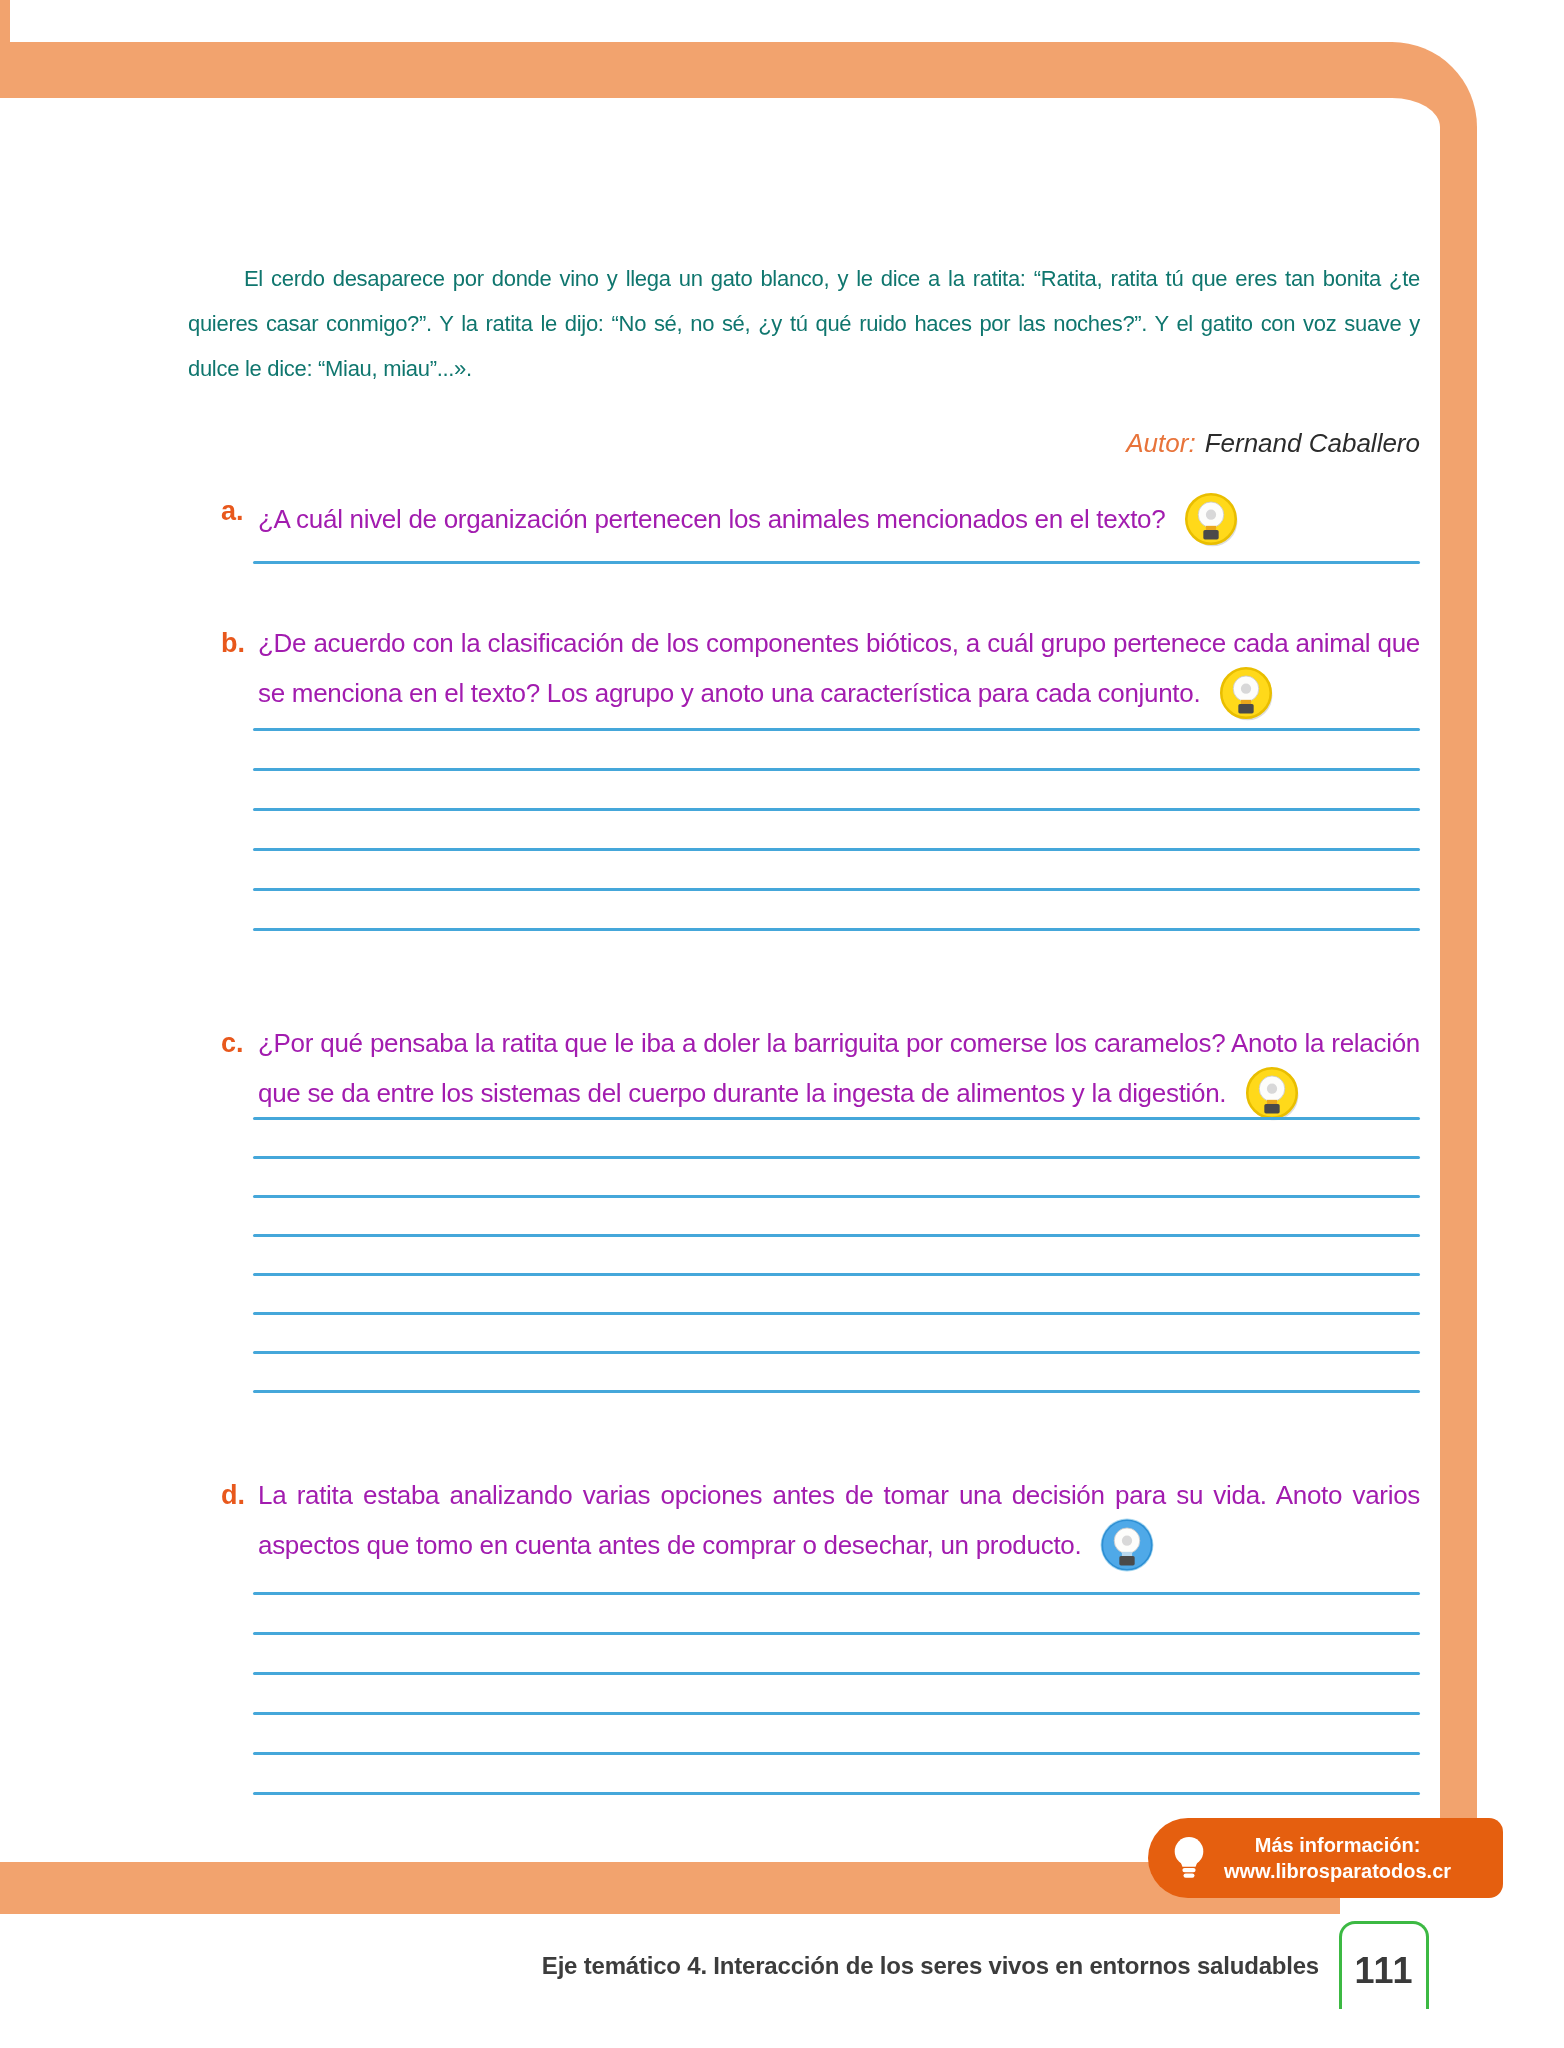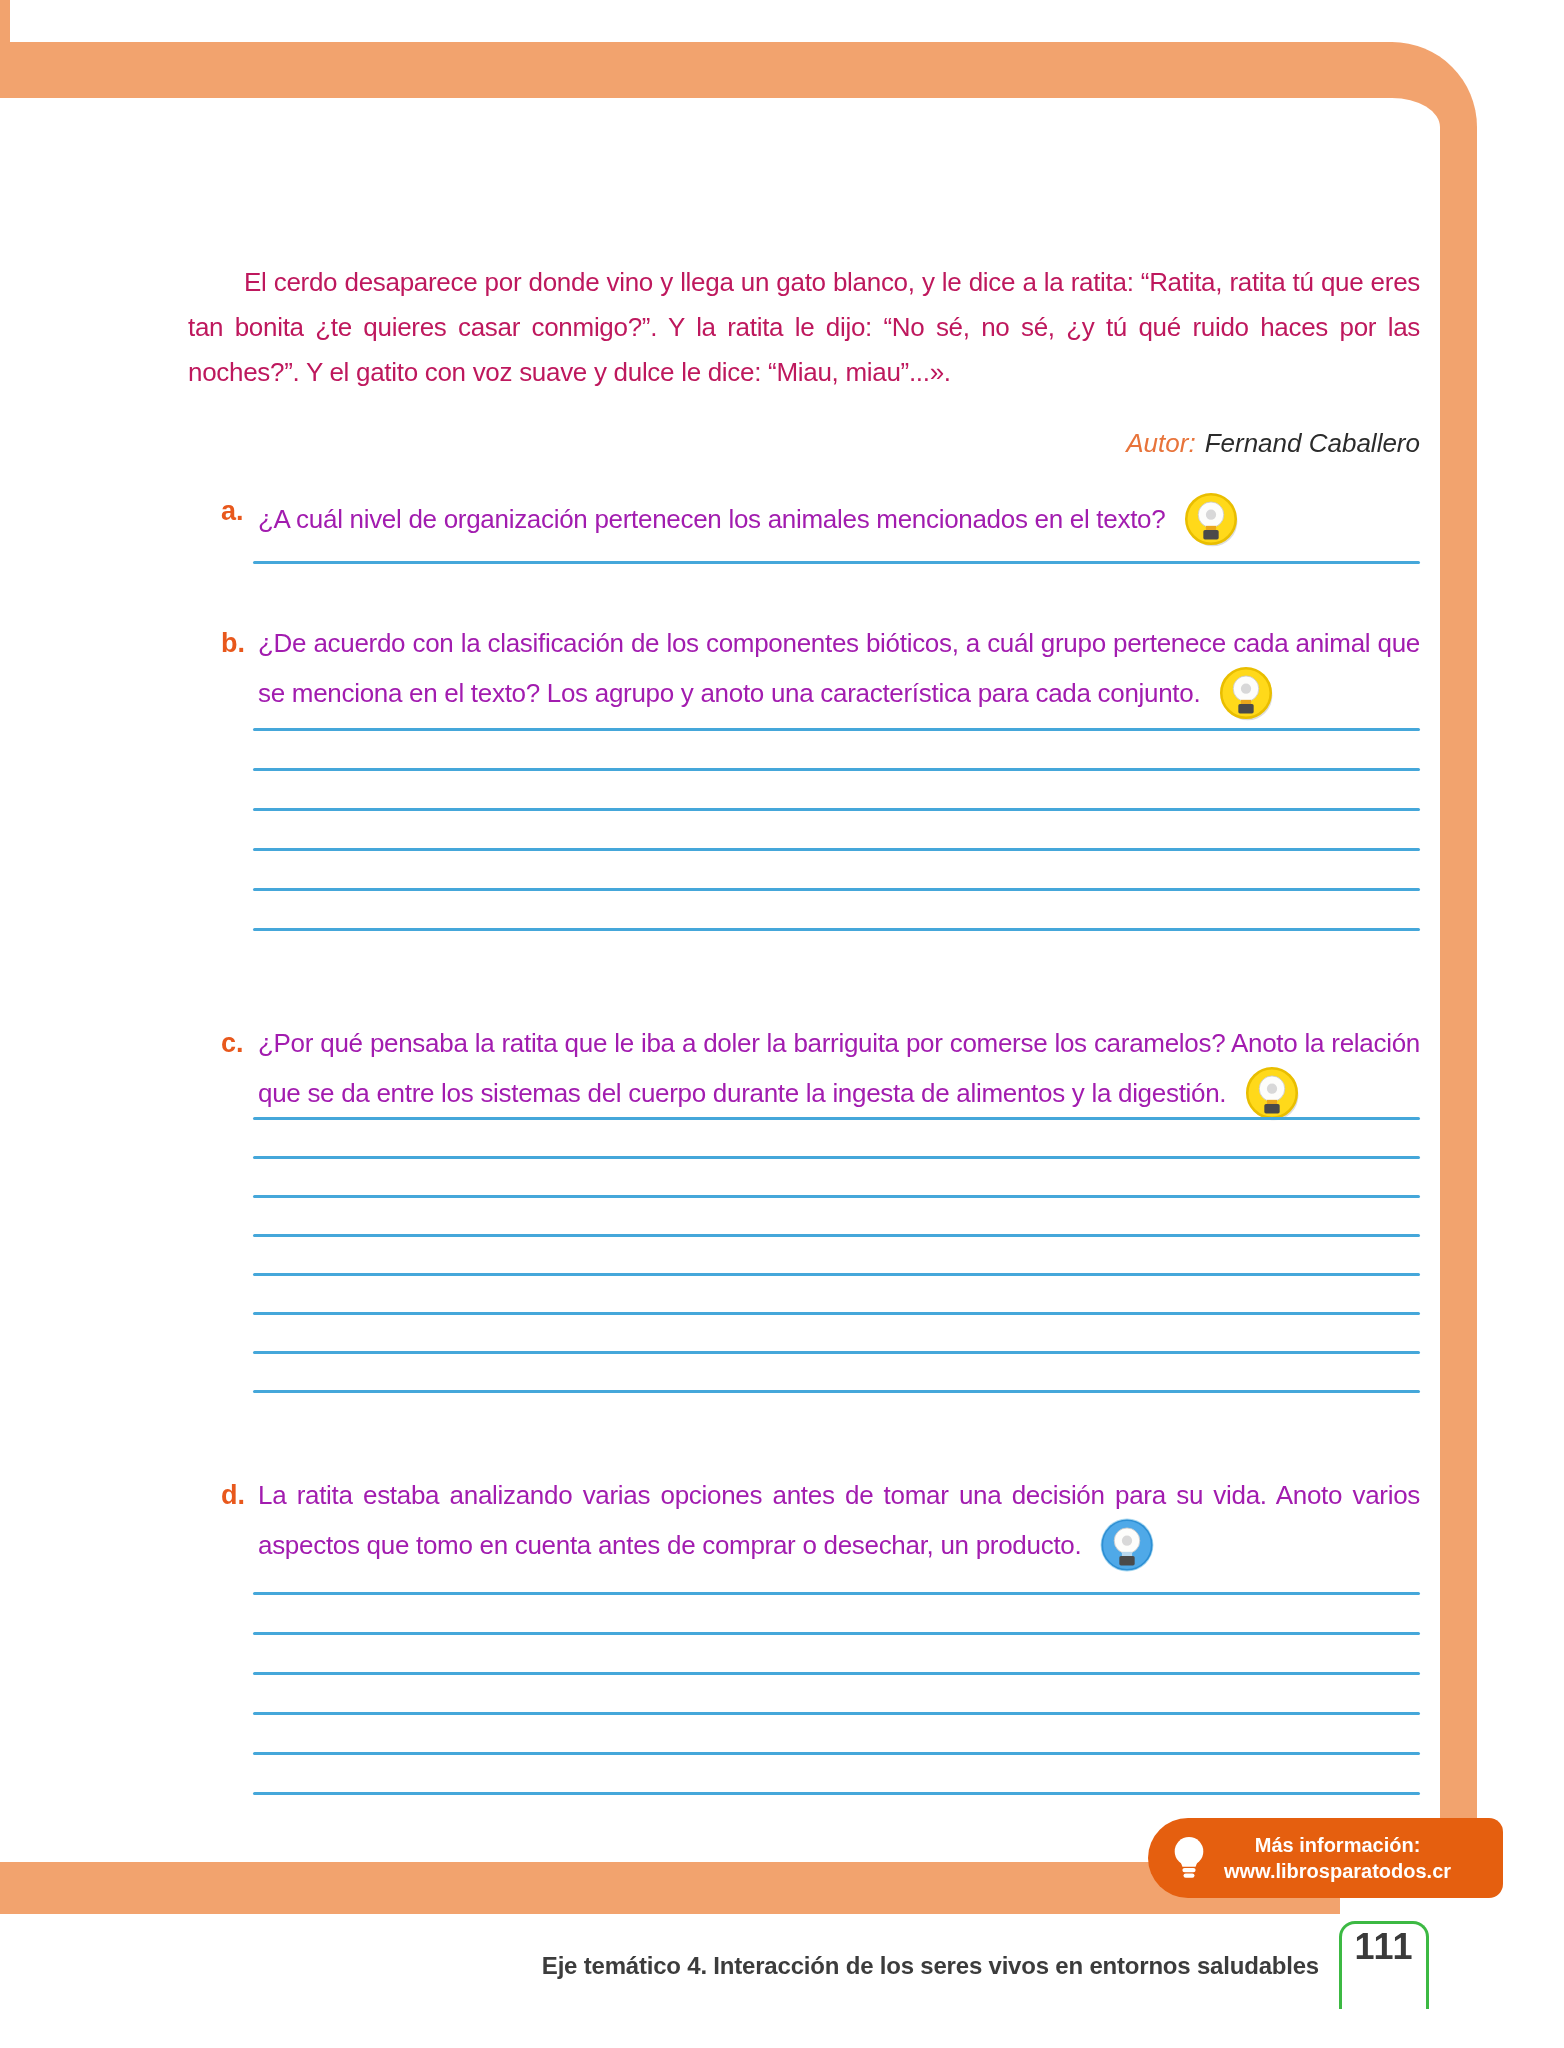--- a/index.html
+++ b/index.html
@@ -13,22 +13,22 @@
     position:absolute;left:0;top:42px;width:1477px;height:1824px;
     border-top:56px solid #F2A36E;border-right:37px solid #F2A36E;
     border-top-right-radius:85px;box-sizing:border-box;
   }
   .top-sliver{position:absolute;left:0;top:0;width:10px;height:70px;background:#F2A36E;}
   .bottom-bar{position:absolute;left:0;top:1862px;width:1340px;height:52px;background:#F2A36E;}
 
   
   .passage{
     position:absolute;left:188px;top:234px;width:1232px;
-    font-size:26px;line-height:45px;letter-spacing:-0.3px;
-    text-align:justify;text-indent:56px;color:#be185d;
+    font-size:22px;line-height:45px;letter-spacing:-0.3px;
+    text-align:justify;text-indent:56px;color:#0f766e;
   }
   .author{
     position:absolute;left:188px;top:402px;width:1232px;text-align:right;
     font-style:italic;font-size:26px;color:#2b2b2b;
   }
   .author .label{color:#E8743B;margin-right:9px;}
 
   
   .question{position:absolute;left:221px;display:flex;align-items:flex-start;}
   .qletter{width:37px;flex:none;font-weight:bold;color:#E8581C;font-size:27px;line-height:42px;}
@@ -51,21 +51,21 @@
   .info-text{color:#fff;font-weight:bold;font-size:20px;line-height:26px;}
 
   
   .footer-text{
     position:absolute;top:1952px;left:0;width:1319px;text-align:right;
     font-weight:bold;font-size:24px;color:#3C3C3C;letter-spacing:-0.2px;
   }
   .page-box{
     position:absolute;left:1339px;top:1921px;width:90px;height:88px;
     border:3px solid #3CB943;border-bottom:none;border-radius:16px 16px 0 0;
-    box-sizing:border-box;display:flex;justify-content:center;align-items:flex-start;padding-top:2px;
+    box-sizing:border-box;display:flex;justify-content:center;align-items:flex-start;padding-top:26px;
   }
   .page-num{font-size:36px;font-weight:bold;color:#3A3A3A;letter-spacing:1px;}
 </style>
 </head>
 <body>
 
 <div class="page">
 
   <div class="top-sliver"></div>
   <div class="frame"></div>

